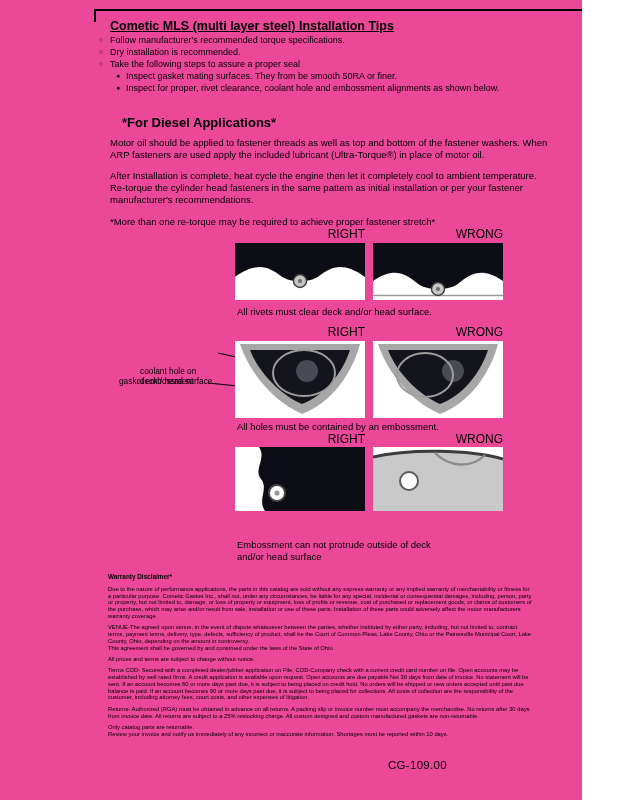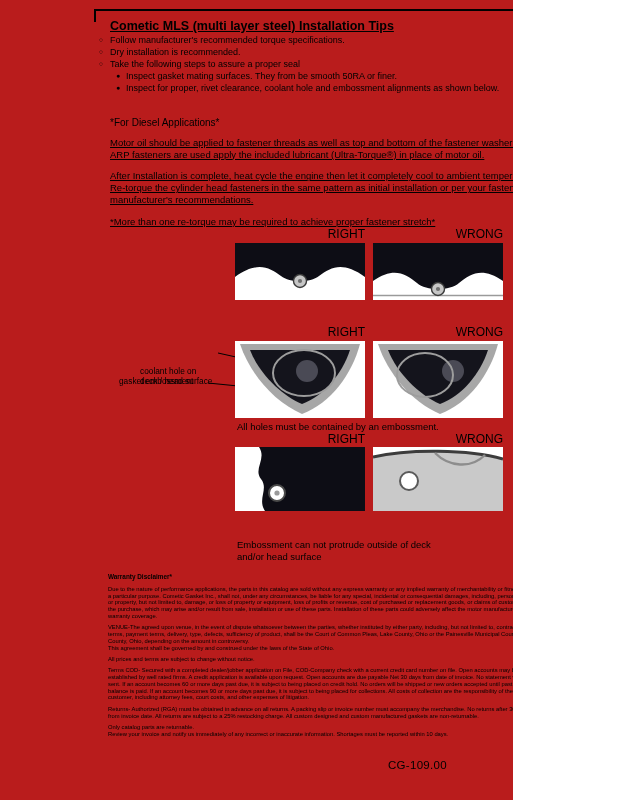--- a/index.html
+++ b/index.html
@@ -1,29 +1,29 @@
 <!DOCTYPE html>
 <html><head>
 <meta charset="utf-8">
 <style>
   html,body{margin:0;padding:0;background:#ffffff;}
-  .page{position:relative;width:513px;height:800px;background:#b91c1c;color:#000;
+  .page{position:relative;width:582px;height:800px;background:#ec4899;color:#000;
         font-family:"Liberation Sans",sans-serif;overflow:hidden;}
   .abs{position:absolute;}
   .rule-top{border-top:2px solid #000;}
   .rule-left{border-left:2px solid #000;}
   .title{font-size:12.5px;font-weight:bold;text-decoration:underline;white-space:nowrap;}
   .bullets{font-size:9px;line-height:12px;}
   .b-row{display:flex;}
   .b-row .mk{flex:0 0 11px;width:11px;font-size:6.5px;line-height:12px;}
   .b-row.sub{margin-left:17px;}
   .b-row.sub .mk{flex-basis:10px;width:10px;font-size:7px;}
   .diesel{width:448px;font-size:9.5px;line-height:11.8px;}
-  .diesel .dz-h{font-size:10px;font-weight:normal;margin:0 0 8px 0;}
-  .diesel p{margin:0 4px 10px 0;text-decoration:underline;}
+  .diesel .dz-h{font-size:13px;font-weight:bold;margin:0 0 8px 12px;}
+  .diesel p{margin:0 4px 10px 0;}
   .diesel .dz-note{margin-top:4px;}
   .dg-label{width:130px;text-align:right;font-size:12px;}
   .caption{font-size:9.5px;line-height:11.5px;}
   .callout{font-size:8.3px;line-height:10px;}
   .prelines{white-space:pre-line;margin-top:25px;}
   .legal{width:424px;font-size:5.8px;line-height:6.8px;}
   .legal .lg-h{font-size:6.4px;font-weight:bold;margin:0 0 5px 0;}
   .legal p{margin:0 0 4.5px 0;}
   .legal p.tight{margin-bottom:0;}
   .footer-code{font-size:11.5px;letter-spacing:0.3px;}
@@ -78,20 +78,21 @@
     <circle cx="65" cy="38" r="6.5" fill="#c6c6c6" stroke="#3a3a3a" stroke-width="1.4"></circle>
     <circle cx="65" cy="38" r="2.1" fill="#6f6f6f"></circle>
   </svg>
   <svg class="abs" style="left:373px;top:243px;" width="130" height="57" viewBox="0 0 130 57">
     <rect width="130" height="57" fill="#ffffff"></rect>
     <path d="M0,0 H130 V38 C110,24 98,30 86,40 C77,48 53,48 44,40 C32,30 20,24 0,38 Z" fill="#0d0d15"></path>
     <line x1="0" y1="52.5" x2="130" y2="52.5" stroke="#9a9a9a" stroke-width="1.6"></line>
     <circle cx="65" cy="46" r="6.5" fill="#c6c6c6" stroke="#3a3a3a" stroke-width="1.4"></circle>
     <circle cx="65" cy="46" r="2.1" fill="#6f6f6f"></circle>
   </svg>
+  <div class="abs caption" style="left:237px;top:306px;width:280px;">All rivets must clear deck and/or head surface.</div>
 
   <div class="abs dg-label" style="left:235px;top:325px;">RIGHT</div>
   <div class="abs dg-label" style="left:373px;top:325px;">WRONG</div>
 
   <div class="abs callout prelines" style="left:140px;top:341px;width:90px;">coolant hole on
 deck / head surface</div>
   <div class="abs callout" style="left:119px;top:376px;width:95px;">gasket embossment</div>
 
   <svg class="abs" style="left:150px;top:340px;" width="160" height="60" viewBox="0 0 160 60">
     <line x1="68" y1="13" x2="153" y2="32" stroke="#000" stroke-width="1"></line>

